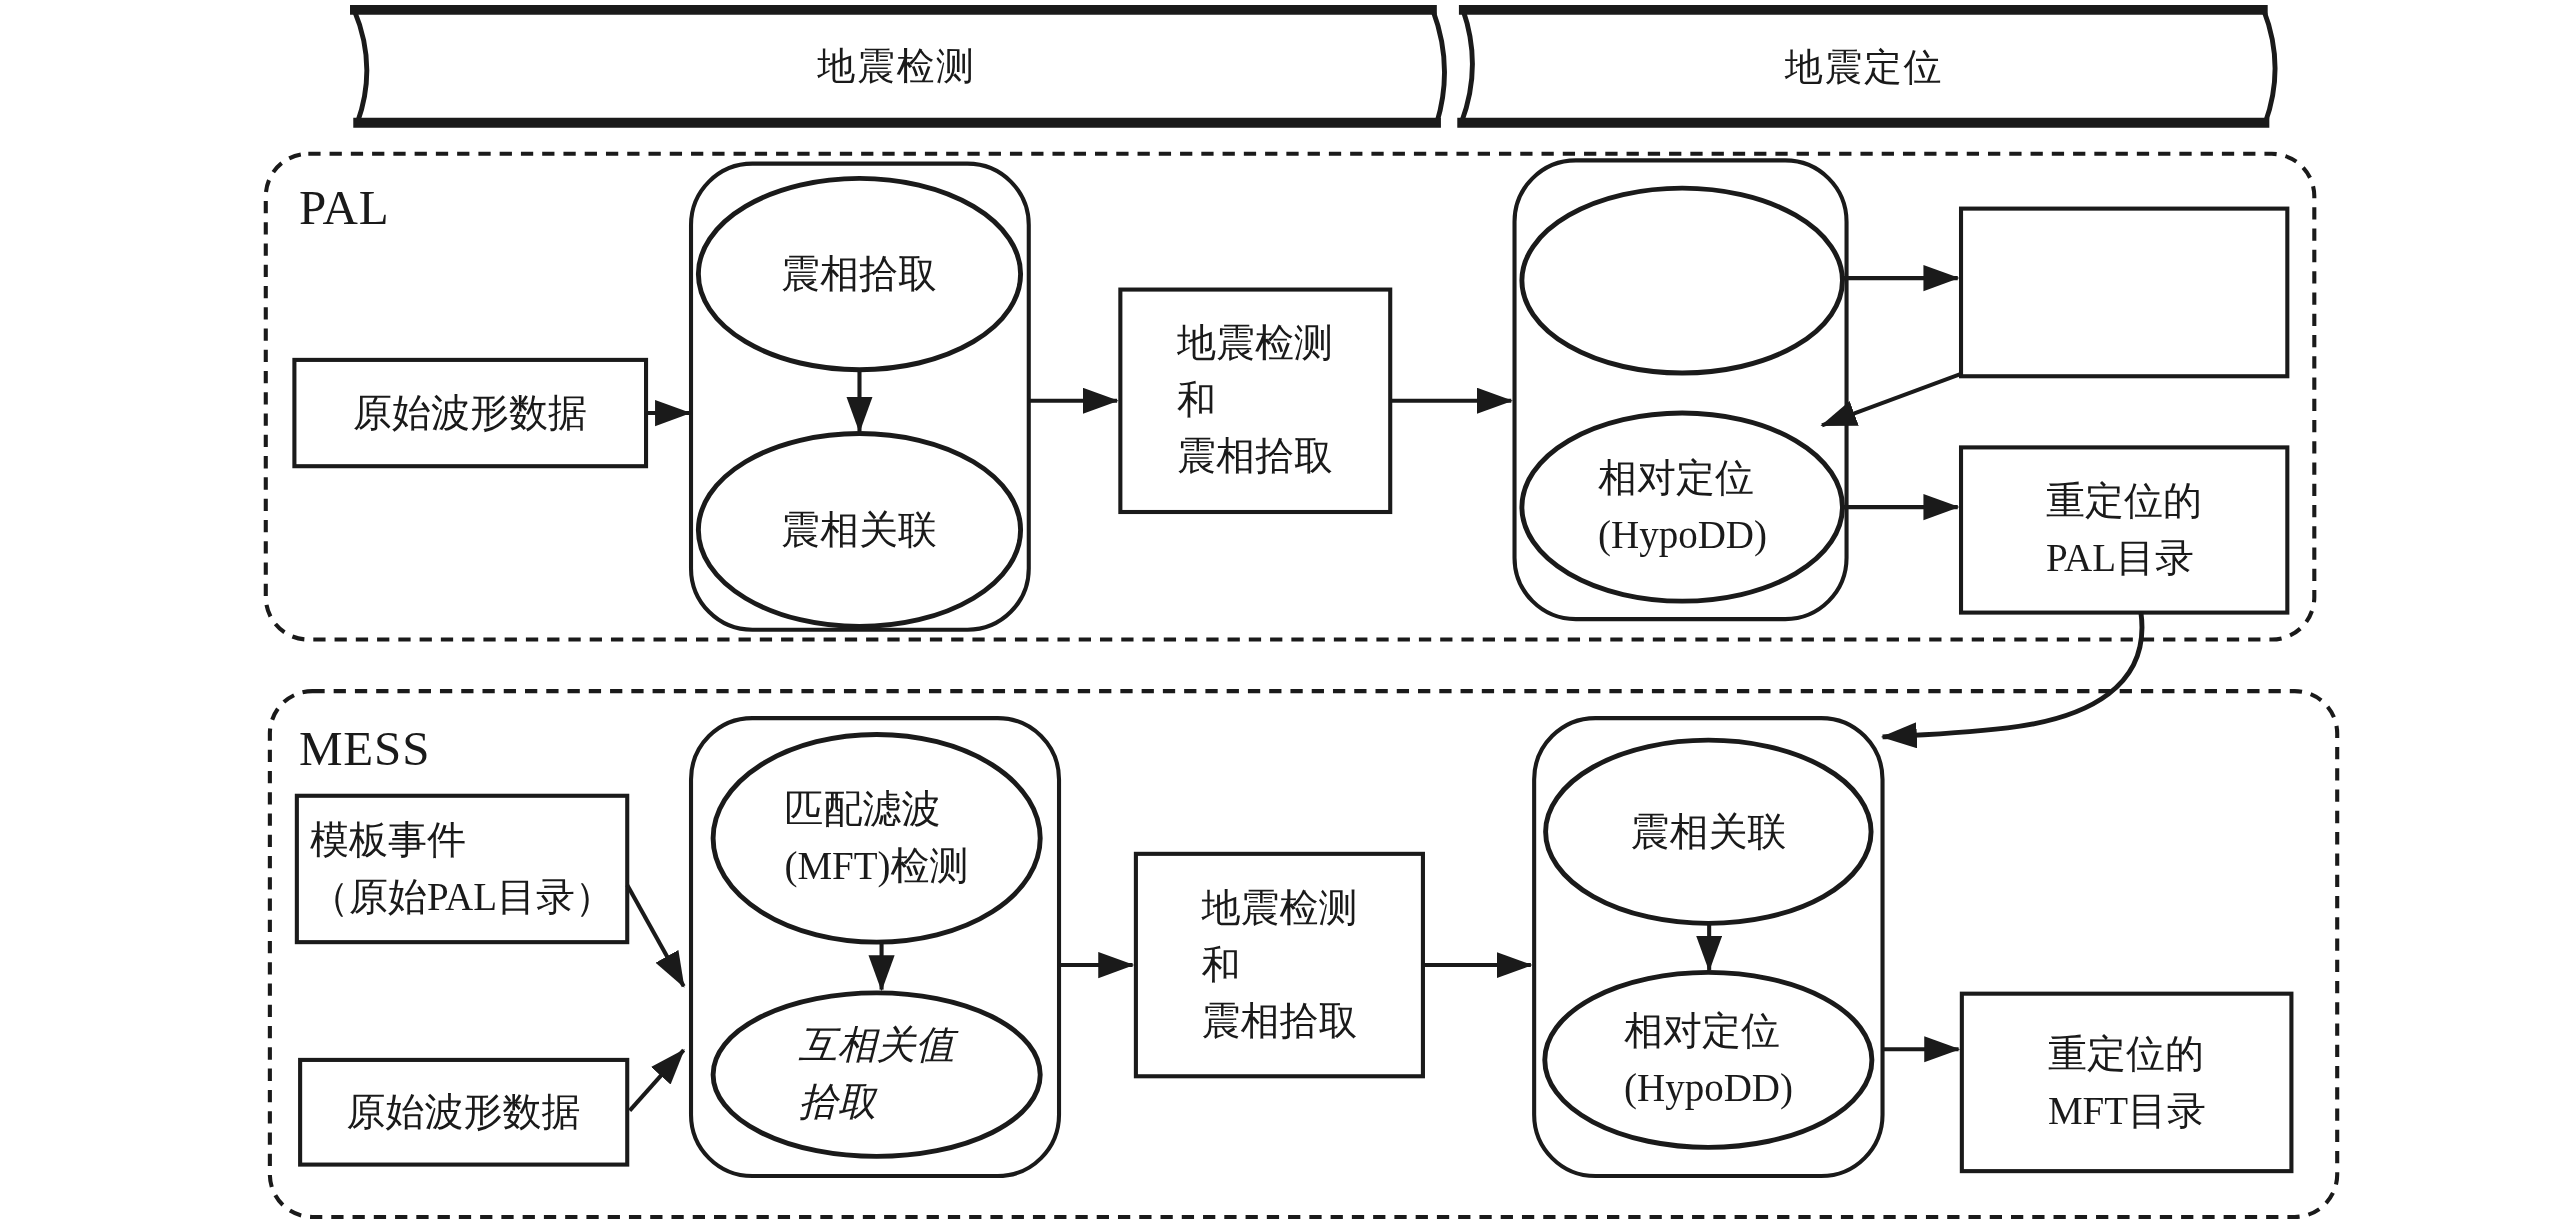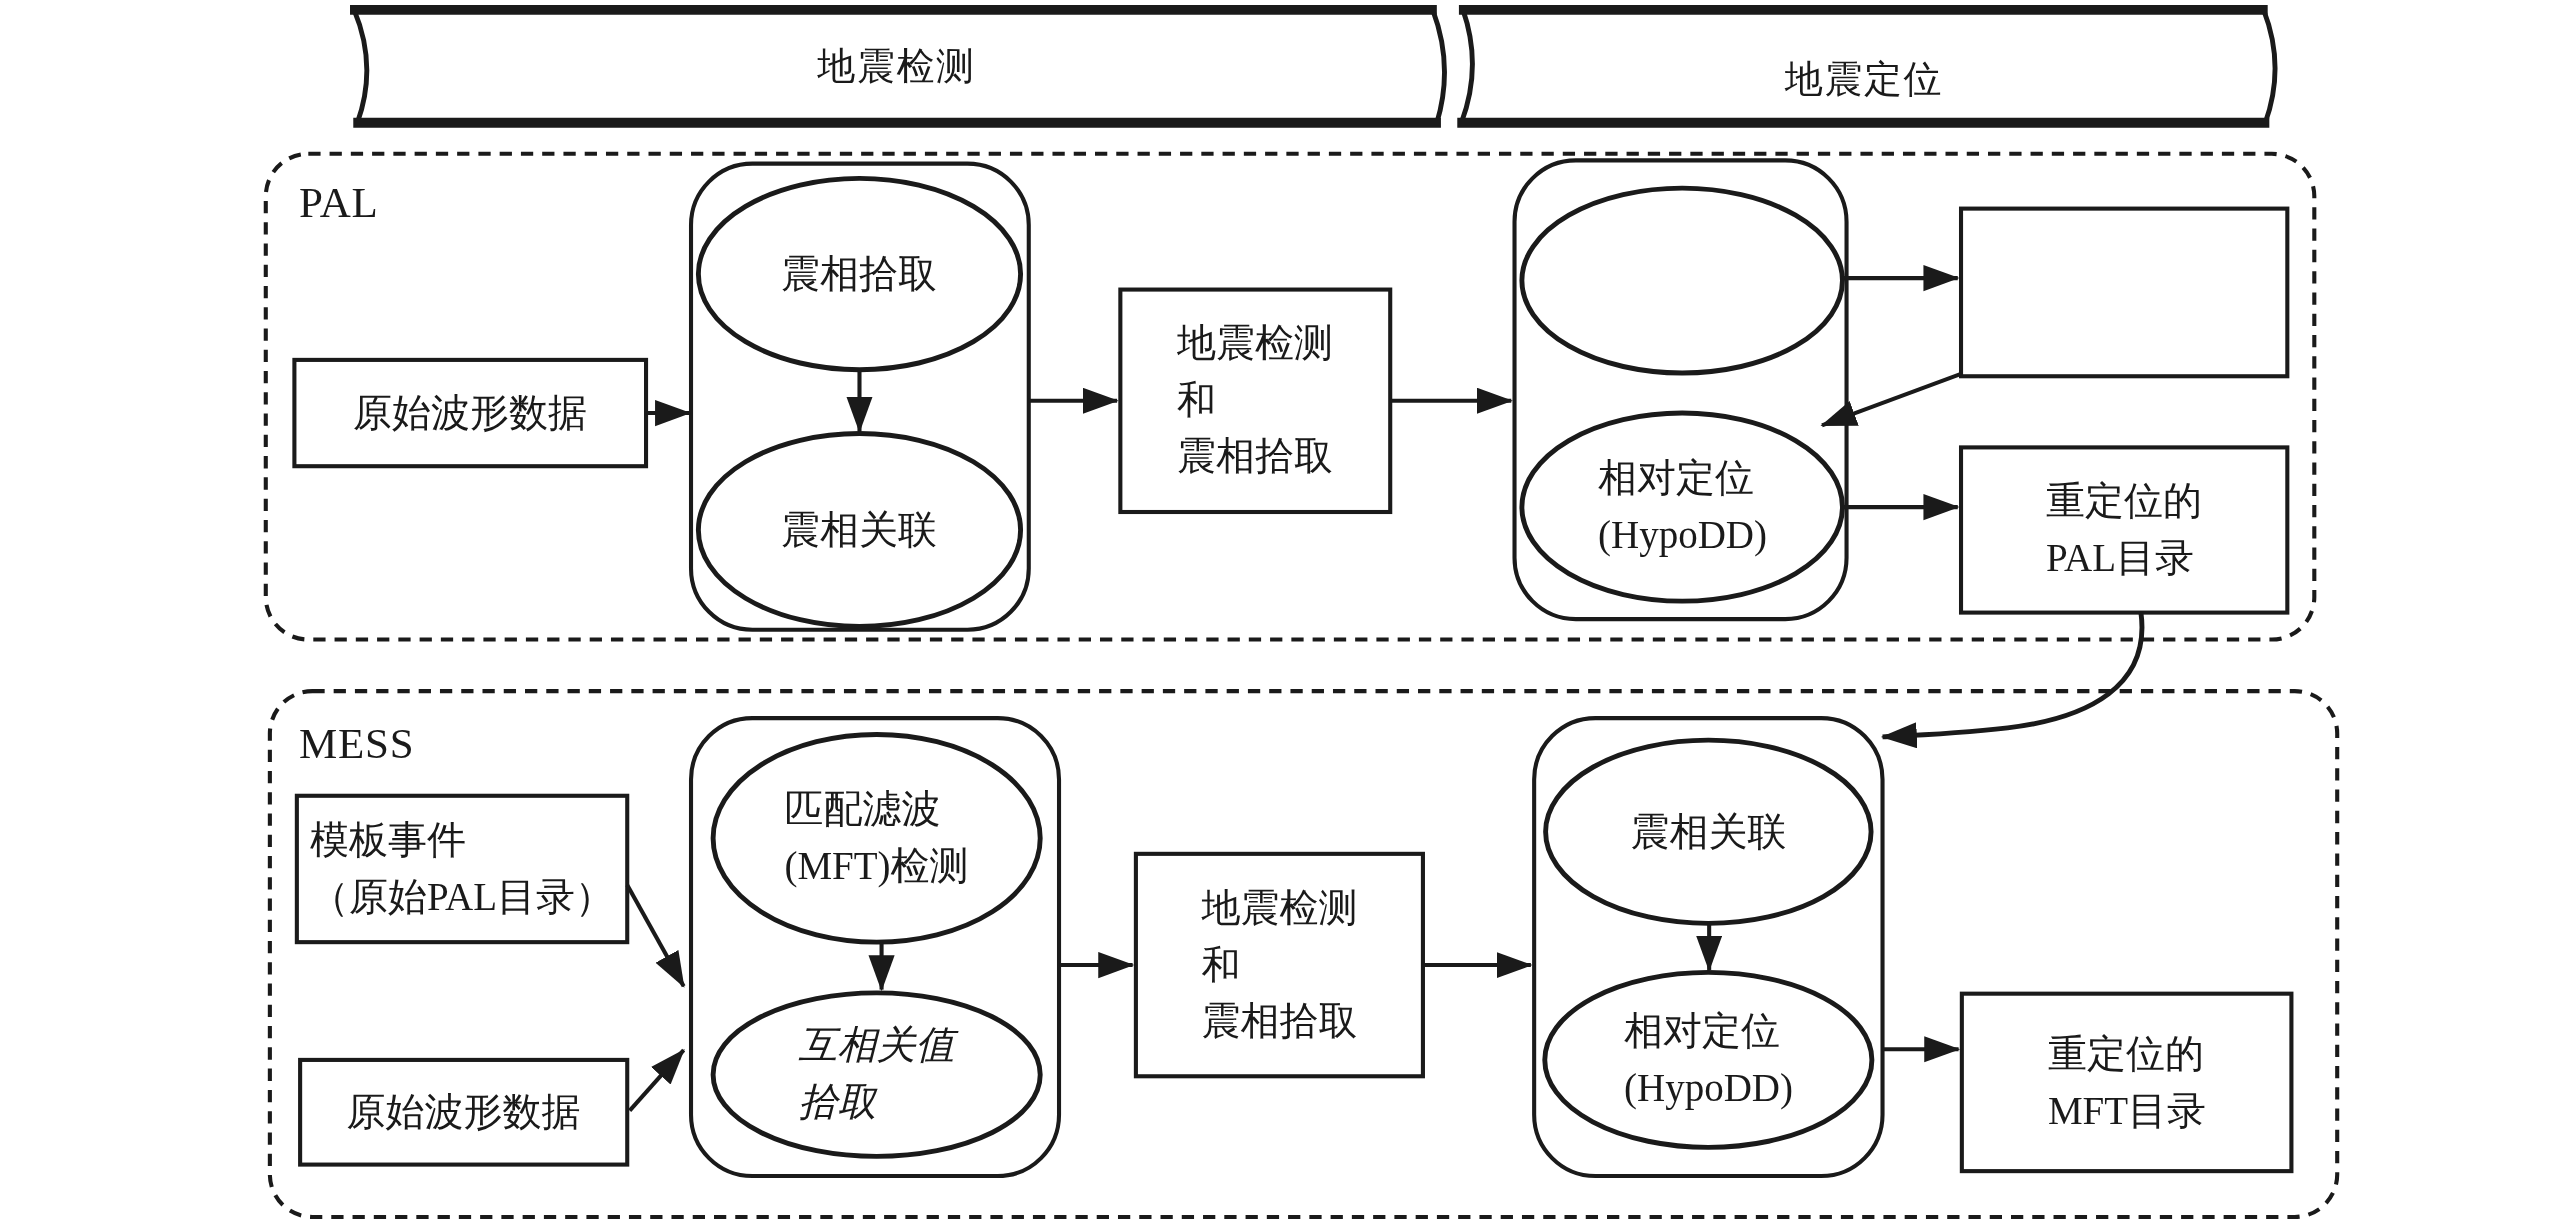--- a/index.html
+++ b/index.html
@@ -2,21 +2,21 @@
 <html style="font-size:13px"><head>
 <meta charset="utf-8">
 <style>
   html,body{margin:0;padding:0;background:#ffffff;}
   .canvas{position:relative;width:2576px;height:1226px;background:#ffffff;
           font-family:"Liberation Serif","DejaVu Serif",serif;color:#1a1a1a;}
   .canvas svg{position:absolute;left:0;top:0;}
   .lbl{position:absolute;display:flex;align-items:center;justify-content:center;
        text-align:left;white-space:pre-line;font-size:39px;line-height:1.45;
        color:#1a1a1a;}
-  .corner{justify-content:flex-start;align-items:flex-start;font-size:43px;
+  .corner{justify-content:flex-start;align-items:flex-start;font-size:49px;
           letter-spacing:0.8px;}
   .banner-lbl{font-size:38px;letter-spacing:1.6px;}
 </style>
 </head>
 <body>
 
 <div class="canvas">
 
   <svg width="2576" height="1226" viewBox="0 0 3150 1499">
     <defs>
@@ -74,21 +74,21 @@
     <line x1="767" y1="1082" x2="836" y2="1206" stroke="#1a1a1a" stroke-width="5" marker-end="url(#ah)"></line>
     <line x1="770" y1="1358" x2="836" y2="1284" stroke="#1a1a1a" stroke-width="5" marker-end="url(#ah)"></line>
     <line x1="1078" y1="1152" x2="1078" y2="1210" stroke="#1a1a1a" stroke-width="5" marker-end="url(#ah)"></line>
     <line x1="1295" y1="1180" x2="1385" y2="1180" stroke="#1a1a1a" stroke-width="5" marker-end="url(#ah)"></line>
     <line x1="1740" y1="1180" x2="1872" y2="1180" stroke="#1a1a1a" stroke-width="5" marker-end="url(#ah)"></line>
     <line x1="2090" y1="1129" x2="2090" y2="1186" stroke="#1a1a1a" stroke-width="5" marker-end="url(#ah)"></line>
     <line x1="2302" y1="1283" x2="2395" y2="1283" stroke="#1a1a1a" stroke-width="5" marker-end="url(#ah)"></line>
   </svg>
 
   <div class="lbl banner-lbl" style="left:356px;top:23px;width:1081px;height:87px;">地震检测</div>
-  <div class="lbl banner-lbl" style="left:1463px;top:36px;width:802px;height:87px;">地震定位</div>
+  <div class="lbl banner-lbl" style="left:1463px;top:24px;width:802px;height:87px;">地震定位</div>
 
   <div class="lbl corner" style="left:299px;top:172px;width:213px;height:57px;">PAL</div>
   <div class="lbl" style="left:294px;top:360px;width:352px;height:106px;">原始波形数据</div>
   <div class="lbl" style="left:698px;top:233px;width:322px;height:82px;">震相拾取</div>
   <div class="lbl" style="left:698px;top:489px;width:322px;height:82px;">震相关联</div>
   <div class="lbl" style="left:1120px;top:289px;width:270px;height:222px;">地震检测
 和
 震相拾取</div>
   <div class="lbl" style="left:1522px;top:450px;width:321px;height:114px;">相对定位
 (HypoDD)</div>

